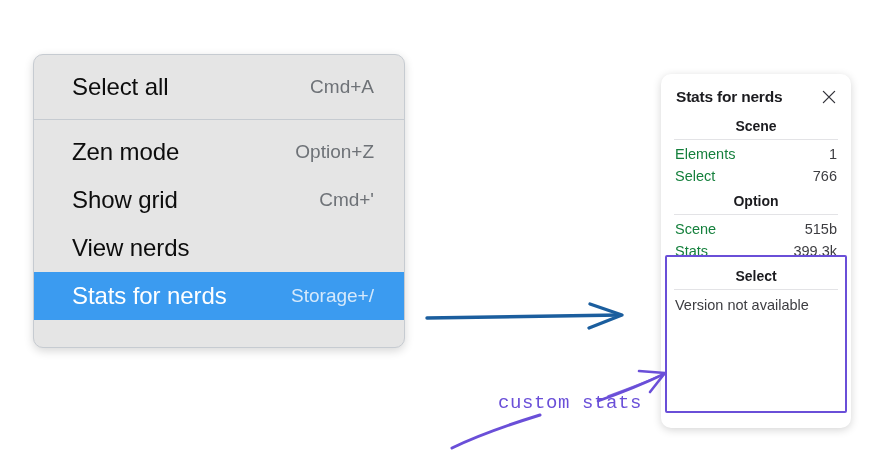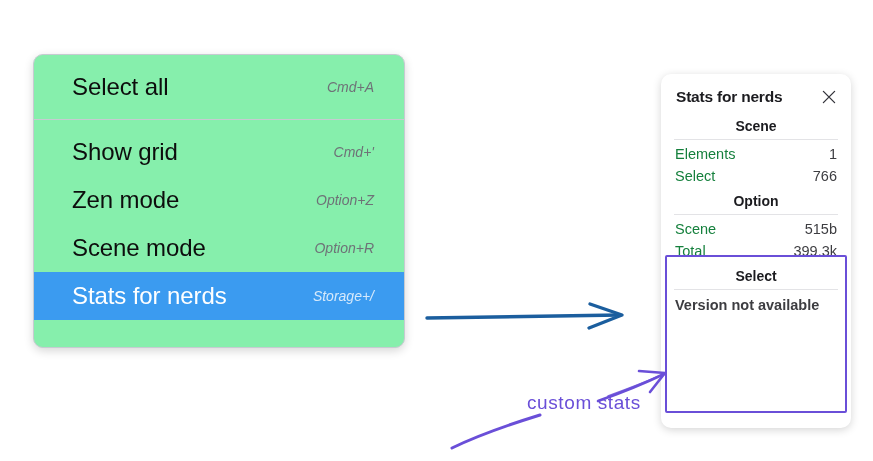--- a/index.html
+++ b/index.html
@@ -16,21 +16,21 @@
     -webkit-font-smoothing: antialiased;
   }
 
   
   #context-menu {
     position: absolute;
     left: 33px;
     top: 54px;
     width: 372px;
     height: 294px;
-    background: #86efac;
+    background: #e5e5e5;
     border: 1px solid #c6cbd1;
     border-radius: 10px;
     box-shadow: 0 3px 10px rgba(0,0,0,0.16);
     overflow: hidden;
     box-sizing: border-box;
   }
   .menu-group {
     padding: 8px 0;
   }
   .menu-group + .menu-group {
@@ -44,23 +44,22 @@
     padding: 0 30px 0 38px;
     box-sizing: border-box;
     cursor: default;
   }
   .menu-item .label {
     font-size: 24px;
     color: #0d0d0d;
     letter-spacing: -0.1px;
   }
   .menu-item .accel {
-    font-size: 14px;
+    font-size: 19px;
     color: #6e7277;
-    font-style: italic;
   }
   .menu-item.selected {
     background: #3b9bf0;
   }
   .menu-item.selected .label {
     color: #ffffff;
   }
   .menu-item.selected .accel {
     color: #d5e9fb;
   }
@@ -119,21 +118,20 @@
     font-size: 14.5px;
     color: #3d3d41;
     padding: 3px 3px 3px 3px;
   }
   .stat-row .k { color: #15803d; }
   .stat-row .v { color: #3d3d41; }
   .full-row {
     font-size: 14.5px;
     color: #3d3d41;
     padding: 4px 3px 3px 3px;
-    font-weight: bold;
   }
   
   #custom-stats-box {
     position: absolute;
     left: 665px;
     top: 255px;
     width: 182px;
     height: 158px;
     border: 2px solid #6a4fd8;
     border-radius: 2px;
@@ -144,53 +142,52 @@
   
   #annotations {
     position: absolute;
     left: 0; top: 0;
     width: 873px;
     height: 461px;
     pointer-events: none;
   }
   #annotation-label {
     position: absolute;
-    left: 527px;
+    left: 498px;
     top: 392px;
-    font-family: Liberation Sans, sans-serif;
+    font-family: Liberation Mono, monospace;
     font-size: 19px;
     color: #6a4fd8;
     letter-spacing: 0.6px;
     white-space: nowrap;
   }
 </style>
 </head>
 <body>
 
 <div id="context-menu">
 
   <div class="menu-group">
     <div class="menu-item">
       <span class="label">Select all</span>
       <span class="accel">Cmd+A</span>
     </div>
   </div>
 
   <div class="menu-group">
     <div class="menu-item">
+      <span class="label">Zen mode</span>
+      <span class="accel">Option+Z</span>
+    </div>
+    <div class="menu-item">
       <span class="label">Show grid</span>
       <span class="accel">Cmd+'</span>
     </div>
     <div class="menu-item">
-      <span class="label">Zen mode</span>
-      <span class="accel">Option+Z</span>
-    </div>
-    <div class="menu-item">
-      <span class="label">Scene mode</span>
-      <span class="accel">Option+R</span>
+      <span class="label">View nerds</span>
     </div>
     <div class="menu-item selected">
       <span class="label">Stats for nerds</span>
       <span class="accel">Storage+/</span>
     </div>
   </div>
 
 </div>
 
 <div id="stats-panel">
@@ -215,21 +212,21 @@
       <span class="v">766</span>
     </div>
 
     <div class="section-head">Option</div>
     <div class="section-rule"></div>
     <div class="stat-row">
       <span class="k">Scene</span>
       <span class="v">515b</span>
     </div>
     <div class="stat-row">
-      <span class="k">Total</span>
+      <span class="k">Stats</span>
       <span class="v">399.3k</span>
     </div>
 
     <div class="section-head">Select</div>
     <div class="section-rule"></div>
     <div class="full-row">Version not available</div>
 
   </div>
 </div>
 

